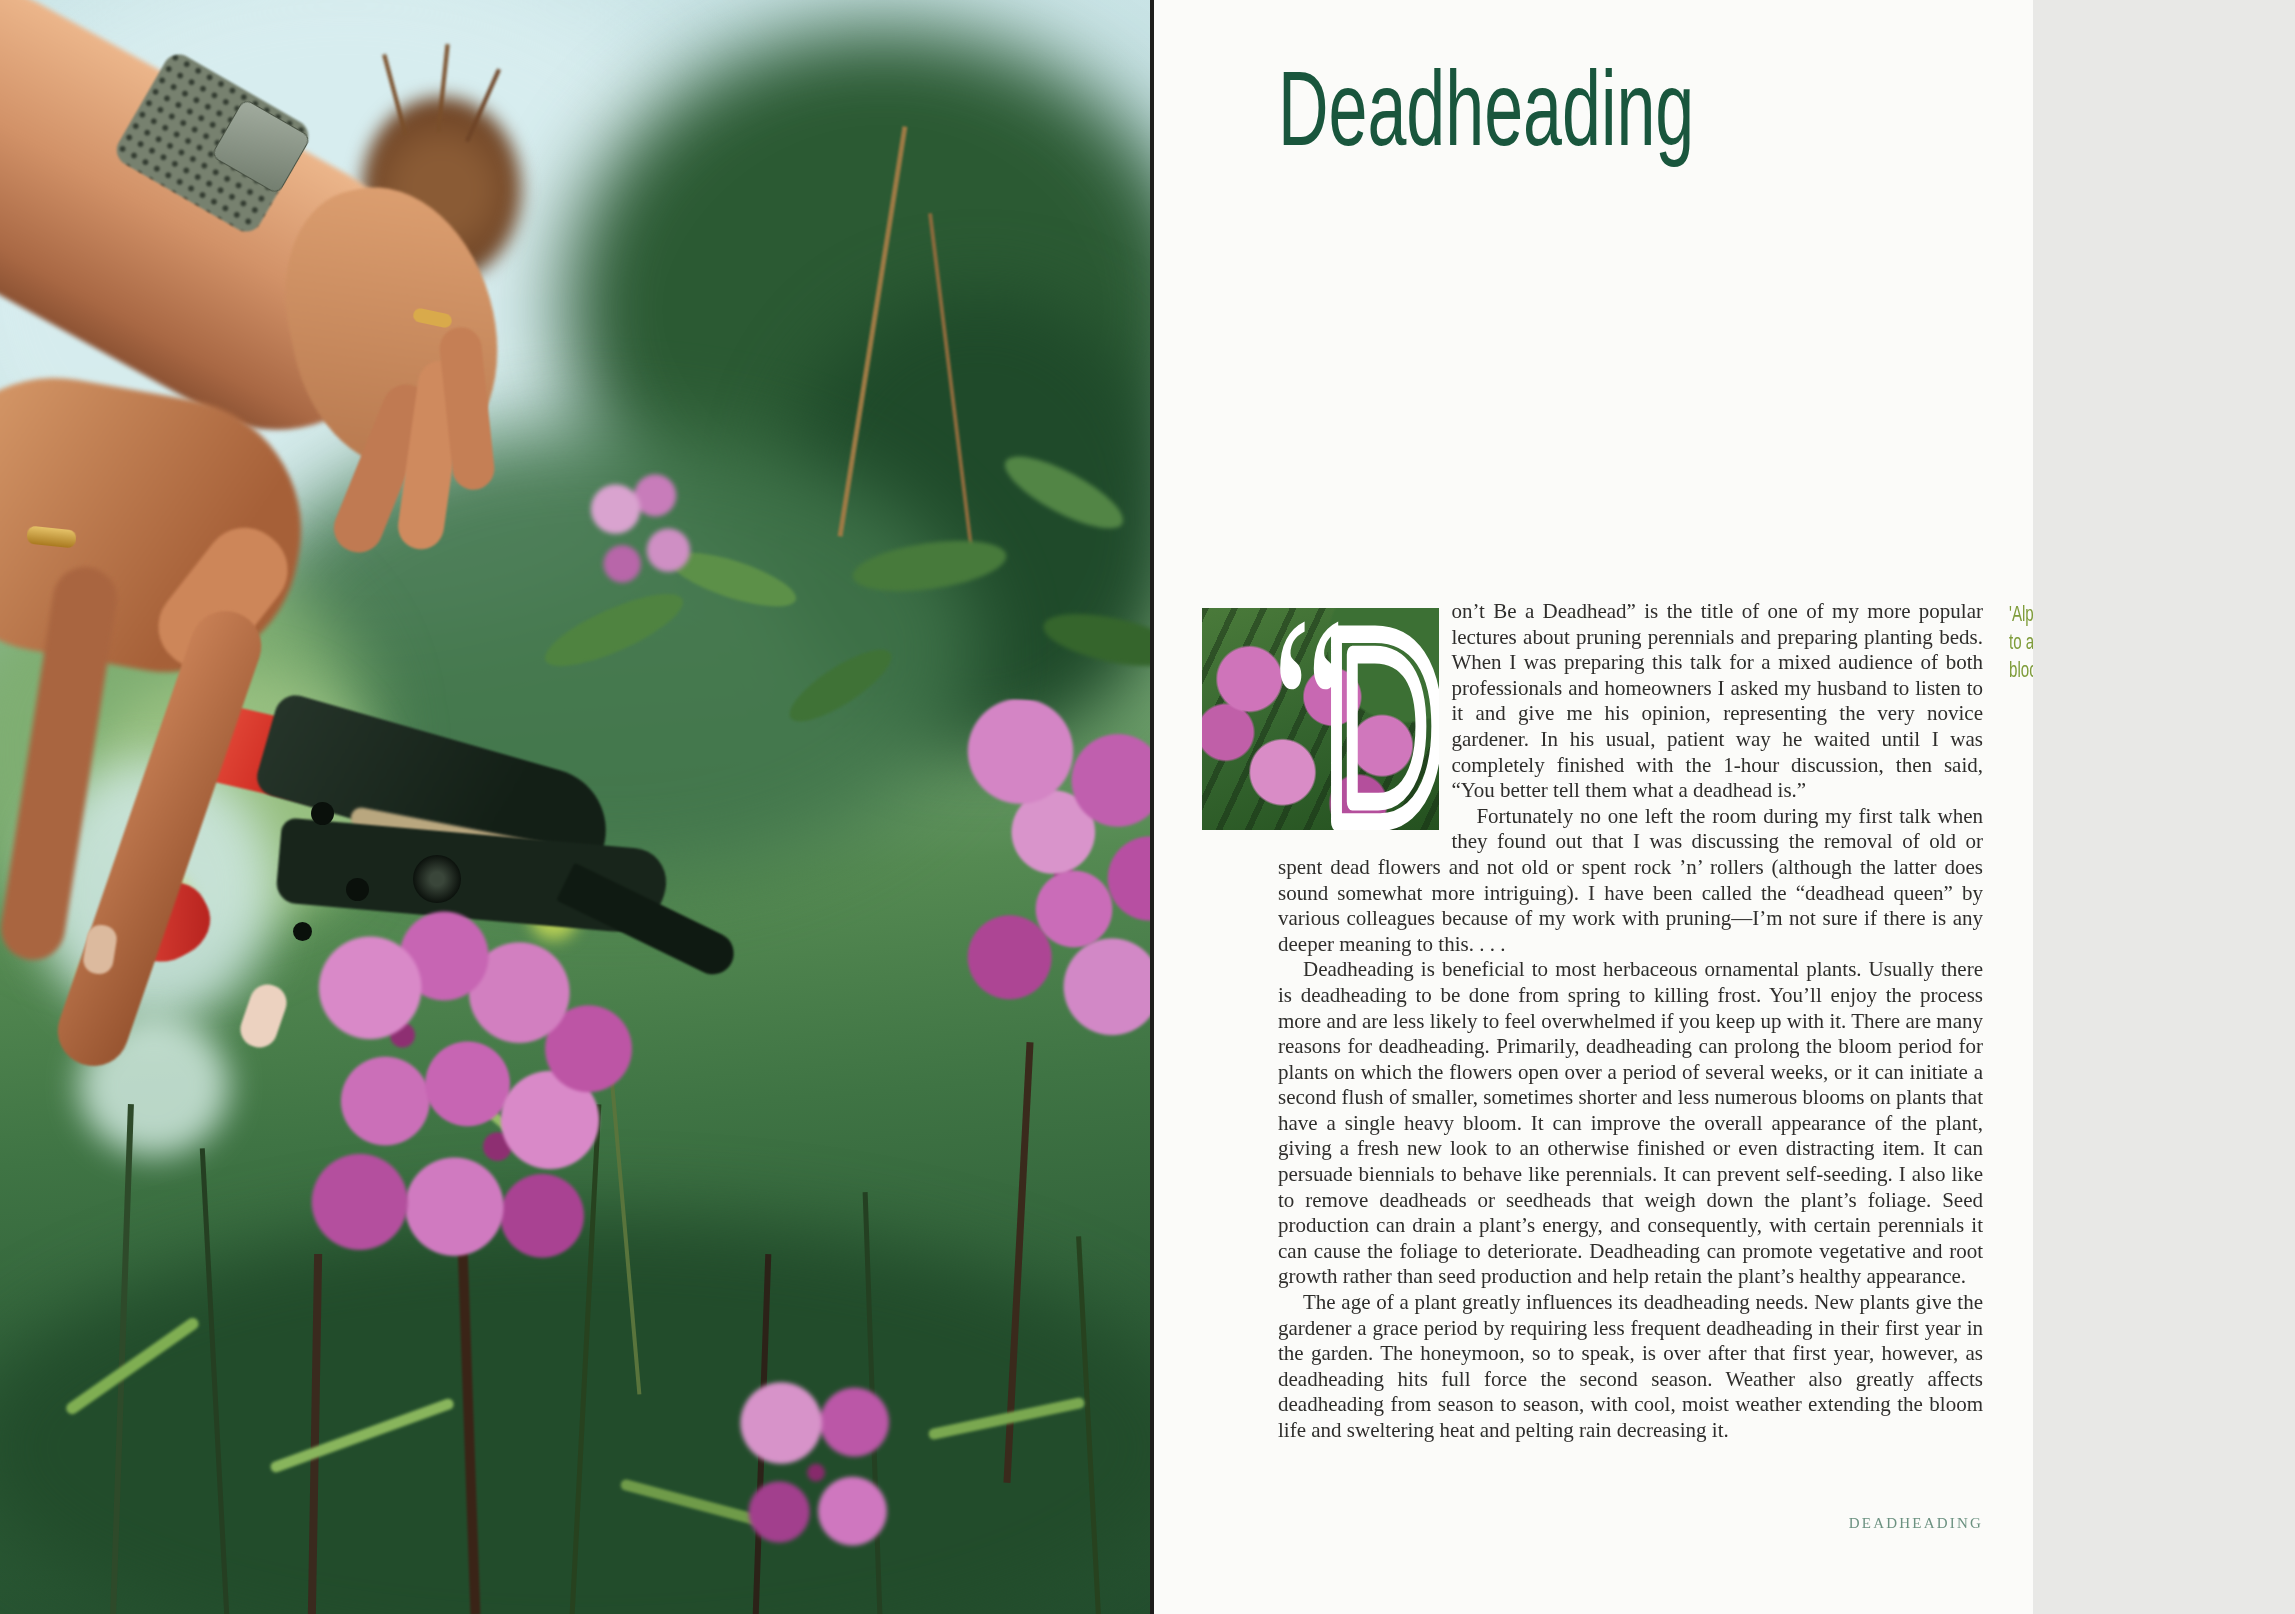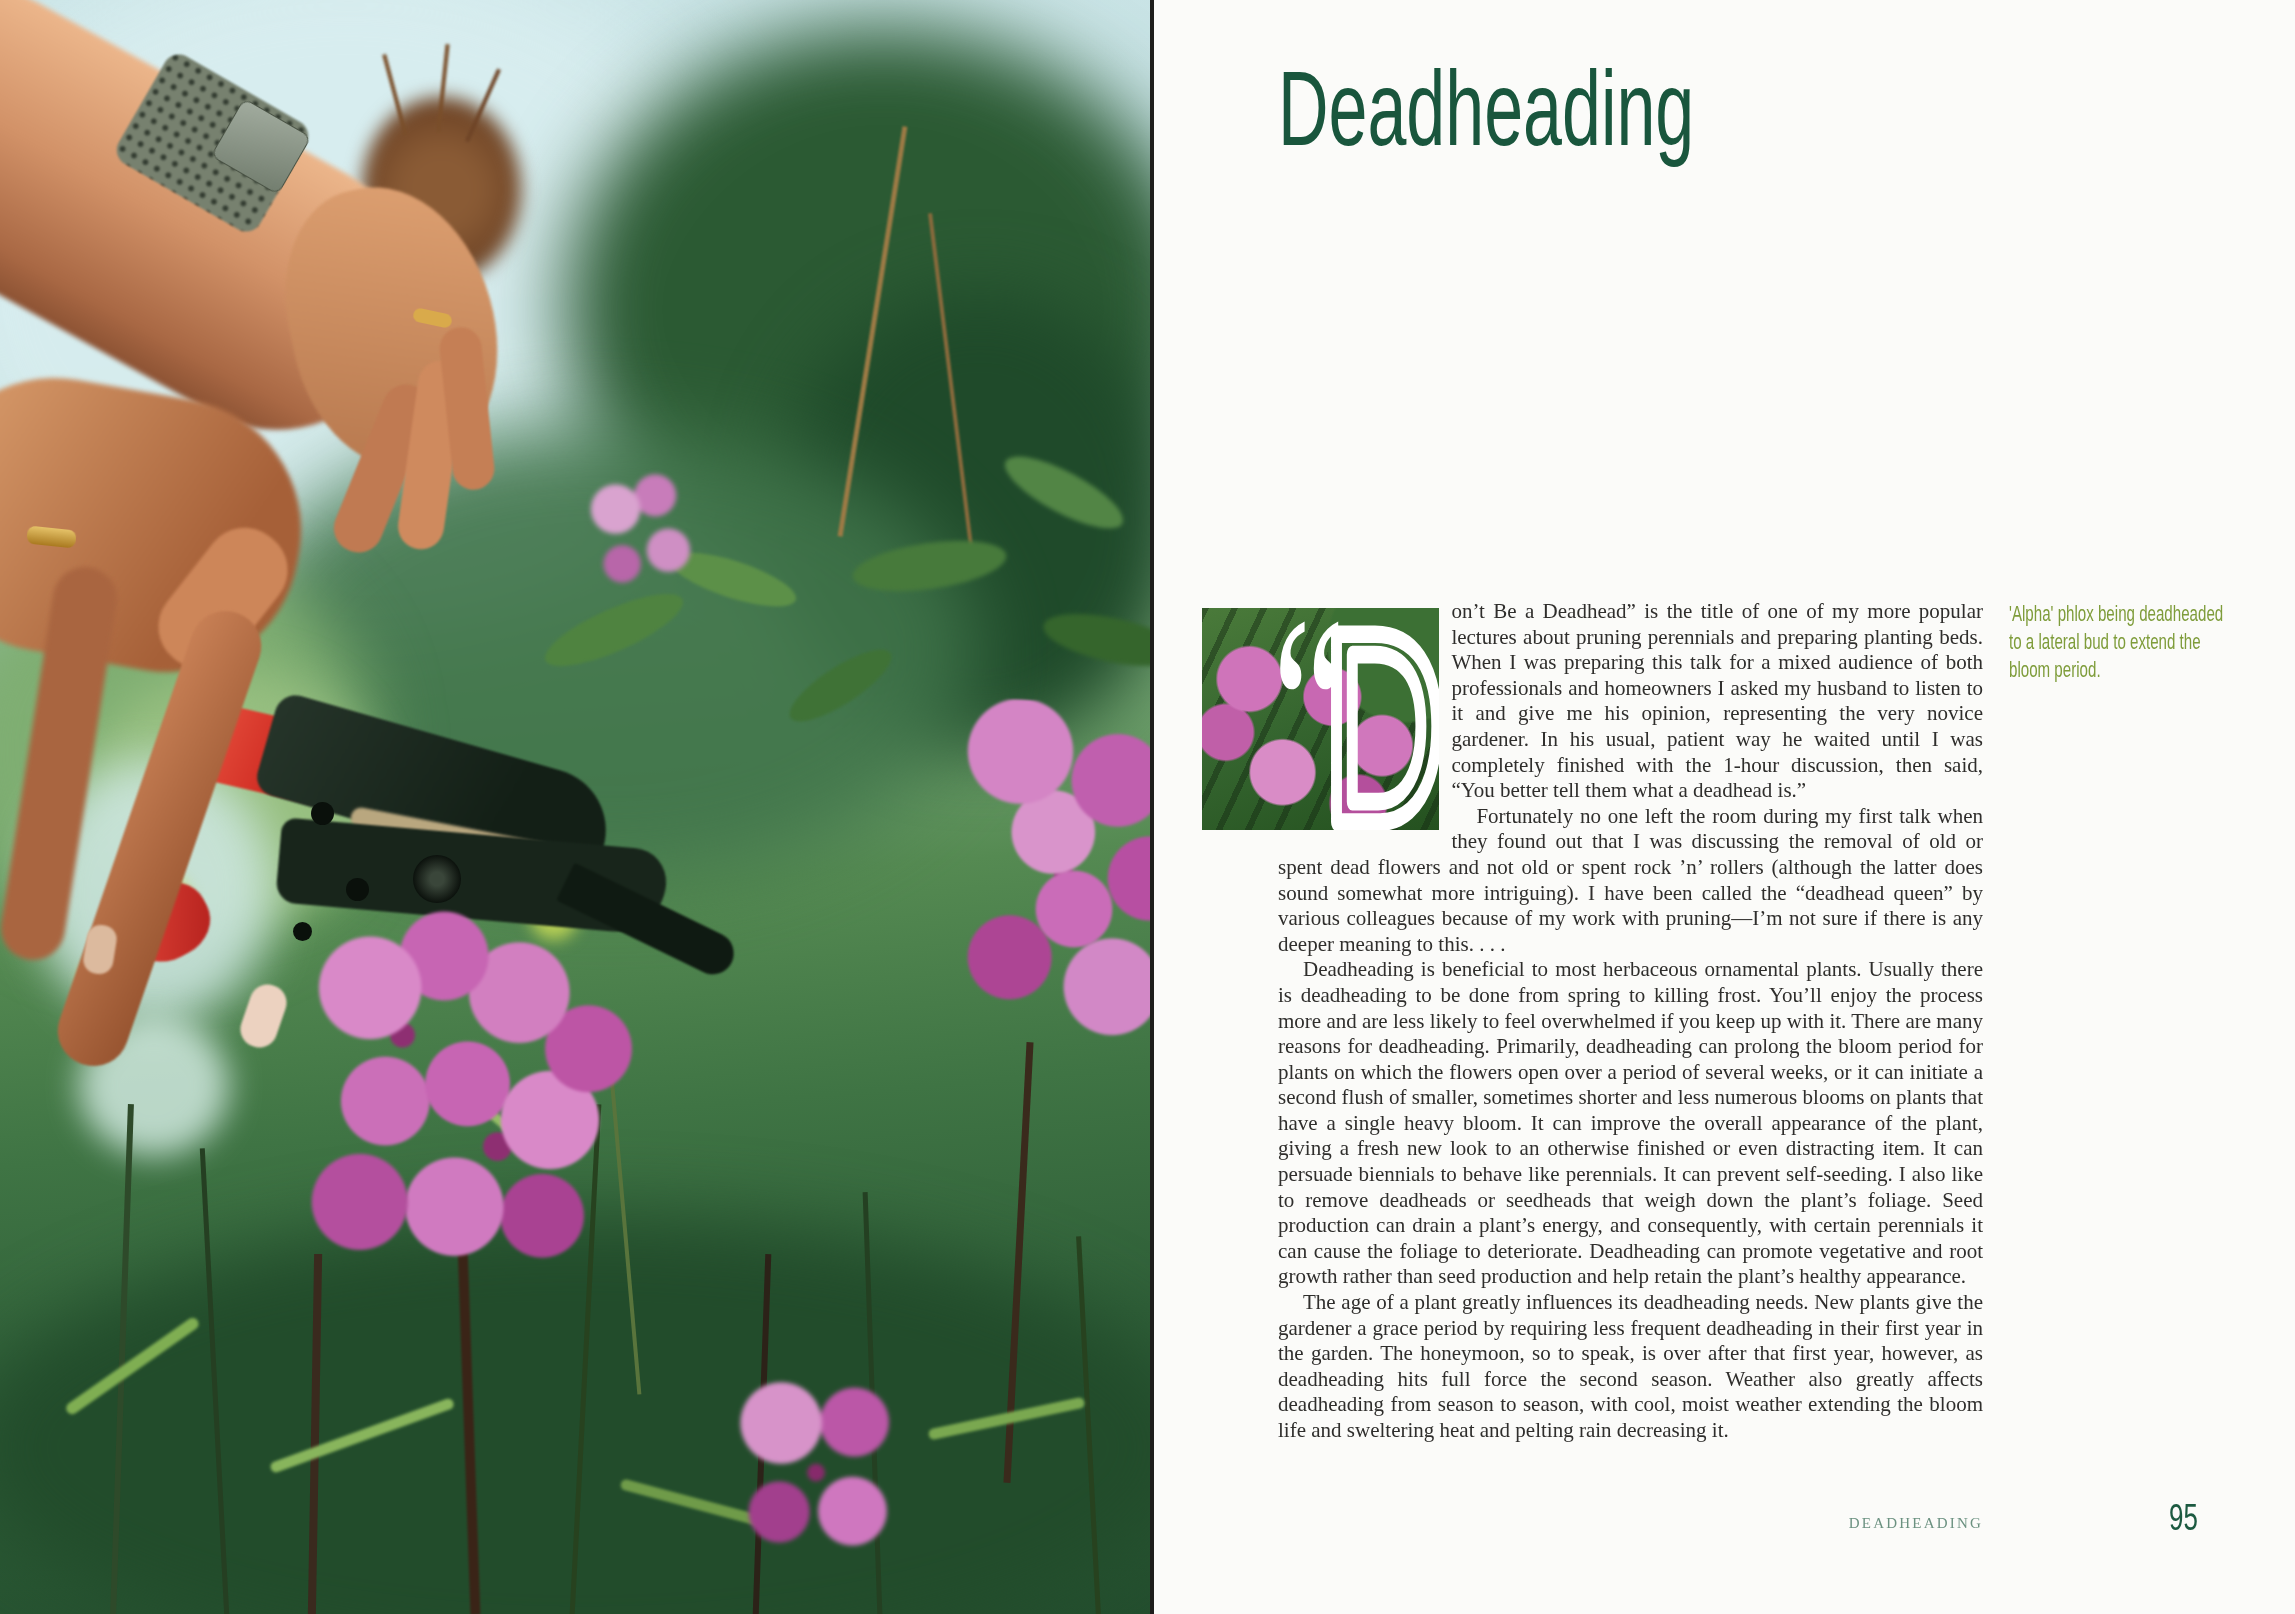--- a/index.html
+++ b/index.html
@@ -1,16 +1,16 @@
 <!DOCTYPE html>
 <html style="font-size:14px"><head>
 <meta charset="utf-8">
 <style>
   html,body{margin:0;padding:0;background:#e8e8e6;}
-  .screen{position:relative;width:2295px;height:1615px;background:#a16207;overflow:hidden;
+  .screen{position:relative;width:2033px;height:1615px;background:#a16207;overflow:hidden;
           font-family:"Liberation Serif","DejaVu Serif",serif;}
   
   .photo{position:absolute;left:0;top:0;width:1150px;height:1615px;overflow:hidden;
          border-right:4.4px solid #1d1d1b;
          background:linear-gradient(175deg,#cbe5e7 0%,#c4e0e2 18%,#a8cdbf 30%,#7fae7e 42%,
                     #558a52 55%,#3f7444 68%,#2f5f38 82%,#234e2e 100%);}
   .ph{position:absolute;}
   .blob{position:absolute;border-radius:50%;}
   
   .page{position:absolute;left:1154px;top:0;width:1142px;height:1615px;background:#fbfbf9;}

